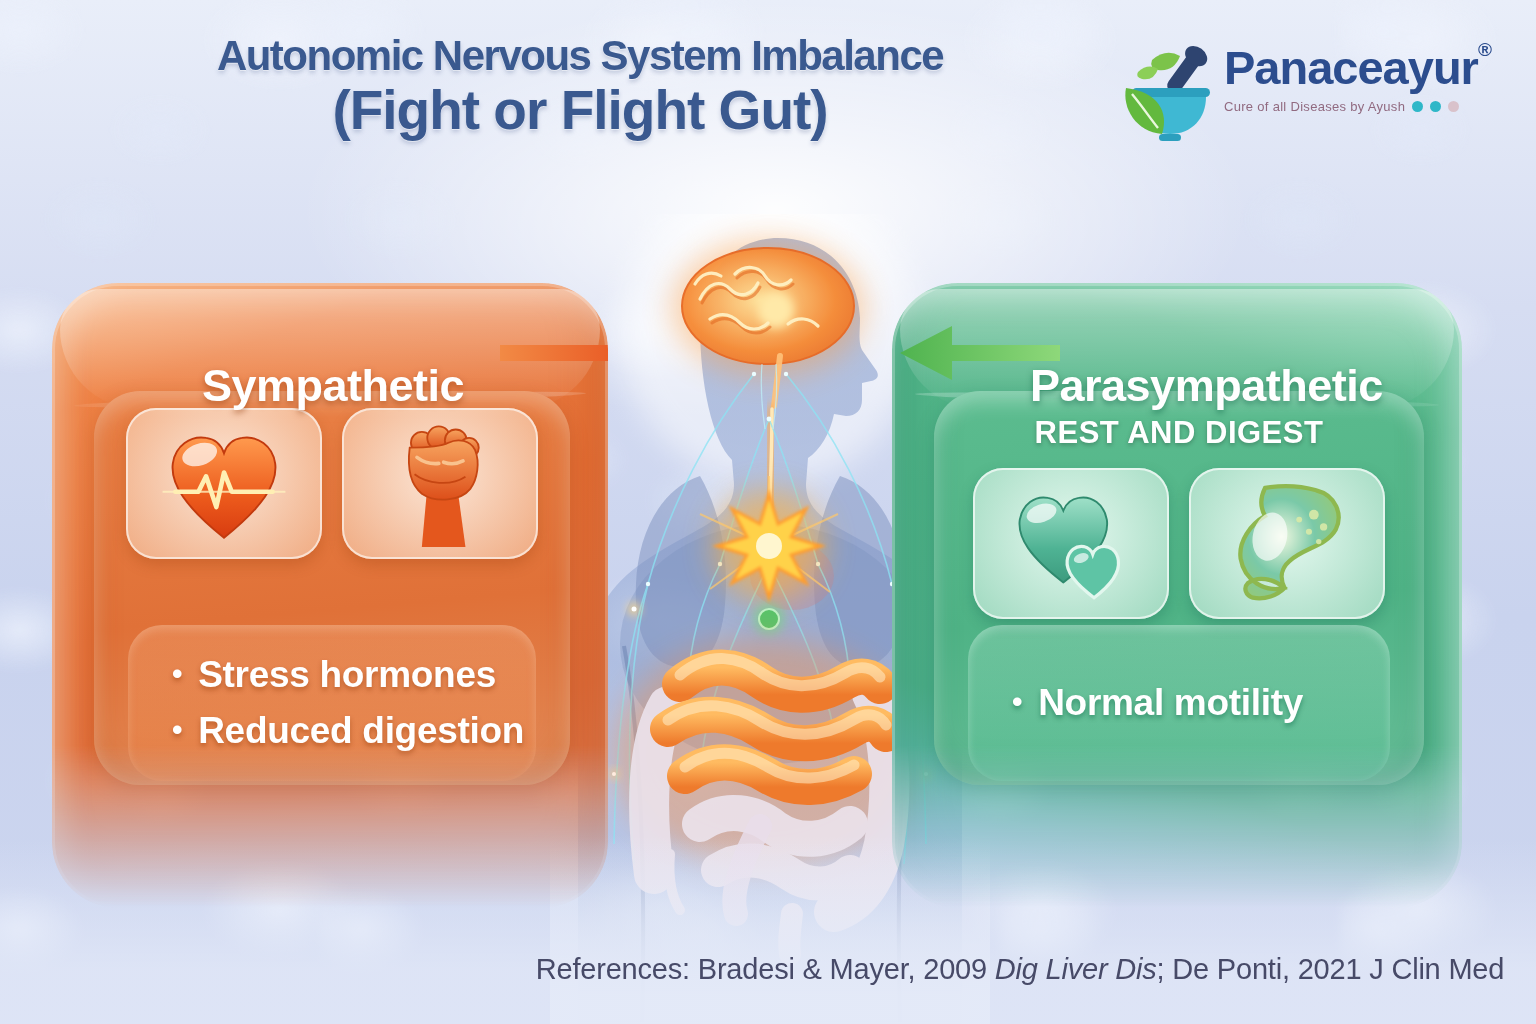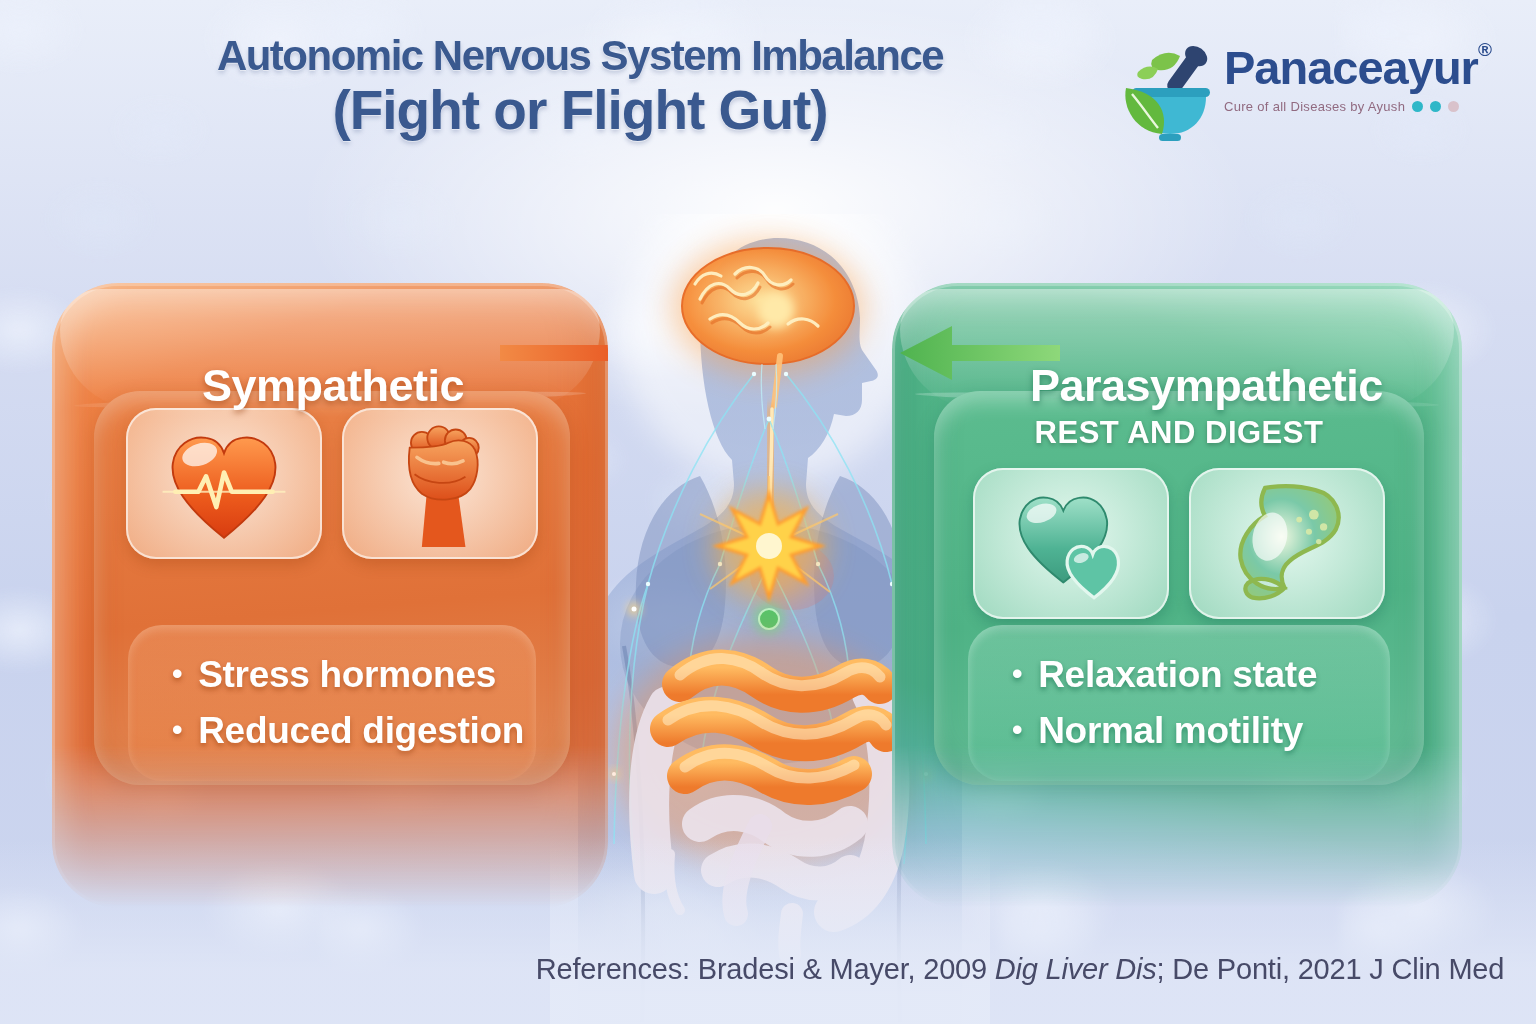--- a/index.html
+++ b/index.html
@@ -398,21 +398,20 @@
               <circle cx="70" cy="26" r="4"></circle>
                 <circle cx="78" cy="36" r="3"></circle>
                 <circle cx="66" cy="40" r="2.5"></circle>
               <circle cx="74" cy="48" r="2.2"></circle>
                 <circle cx="58" cy="30" r="2.4"></circle>
             </g>
           </svg>
         </div>
       </div>
       <div class="bullet-band">
-        <div class="bullet-row"><span class="b">•</span><span>Relaxation state</span></div>
         <div class="bullet-row"><span class="b">•</span><span>Normal motility</span></div>
       </div>
     </div>
   </section>
 
   <div class="bg-bottom-mist"></div>
 
   <footer class="references">
     <span>References: </span><span>Bradesi &amp; Mayer, 2009 </span><span class="it">Dig Liver Dis</span><span>; De Ponti, 2021 </span><span>J Clin Med</span>
   </footer>

